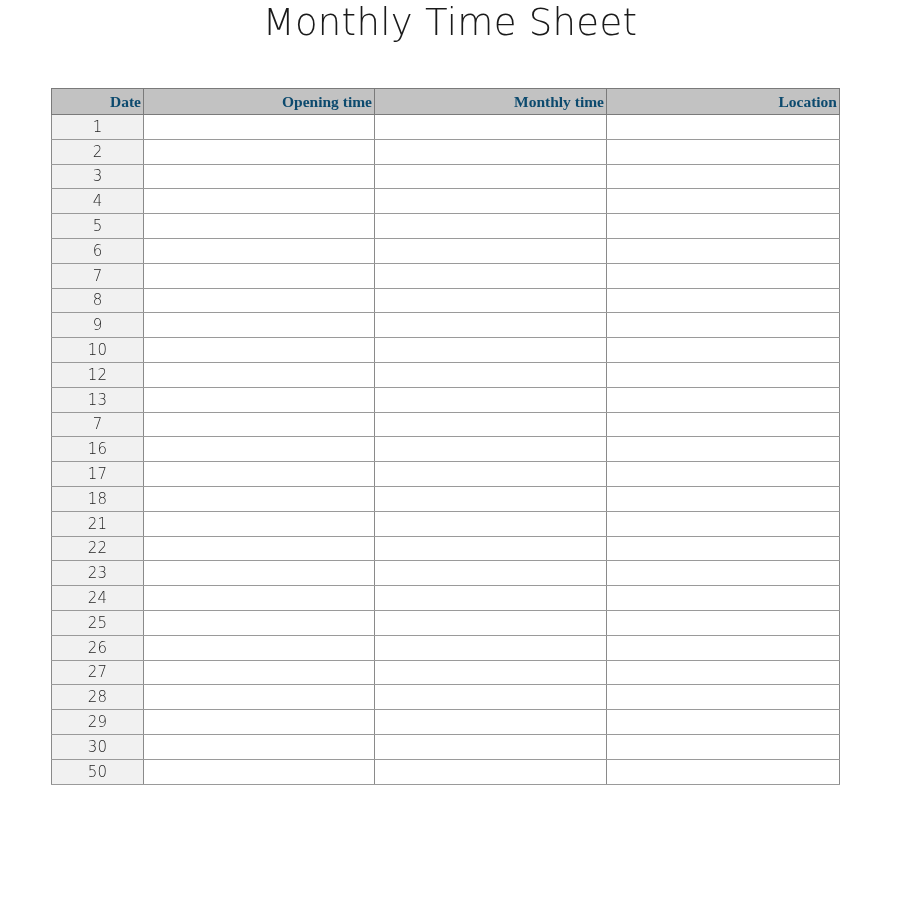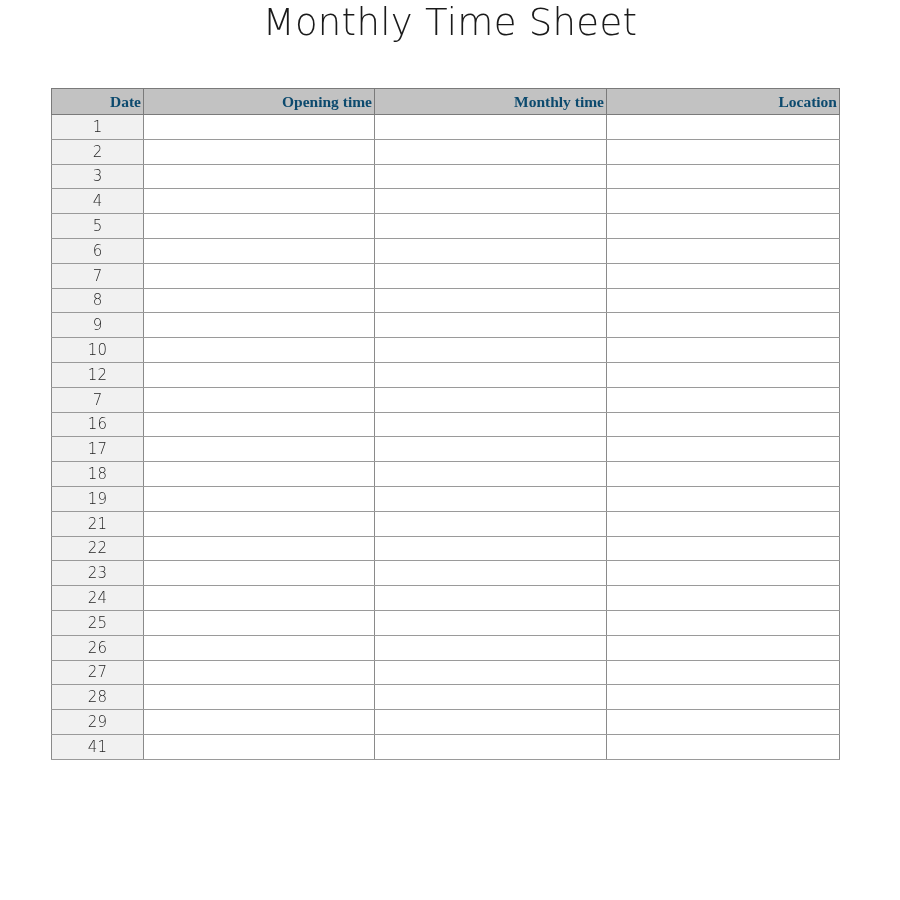--- a/index.html
+++ b/index.html
@@ -188,20 +188,26 @@
             <td class="entry-cell"></td>
             <td class="entry-cell"></td>
           </tr>
           <tr>
             <td class="date-cell">12</td>
             <td class="entry-cell"></td>
             <td class="entry-cell"></td>
             <td class="entry-cell"></td>
           </tr>
           <tr>
+            <td class="date-cell">13</td>
+            <td class="entry-cell"></td>
+            <td class="entry-cell"></td>
+            <td class="entry-cell"></td>
+          </tr>
+          <tr>
             <td class="date-cell">7</td>
             <td class="entry-cell"></td>
             <td class="entry-cell"></td>
             <td class="entry-cell"></td>
           </tr>
           <tr>
             <td class="date-cell">16</td>
             <td class="entry-cell"></td>
             <td class="entry-cell"></td>
             <td class="entry-cell"></td>
@@ -212,26 +218,20 @@
             <td class="entry-cell"></td>
             <td class="entry-cell"></td>
           </tr>
           <tr>
             <td class="date-cell">18</td>
             <td class="entry-cell"></td>
             <td class="entry-cell"></td>
             <td class="entry-cell"></td>
           </tr>
           <tr>
-            <td class="date-cell">19</td>
-            <td class="entry-cell"></td>
-            <td class="entry-cell"></td>
-            <td class="entry-cell"></td>
-          </tr>
-          <tr>
             <td class="date-cell">21</td>
             <td class="entry-cell"></td>
             <td class="entry-cell"></td>
             <td class="entry-cell"></td>
           </tr>
           <tr>
             <td class="date-cell">22</td>
             <td class="entry-cell"></td>
             <td class="entry-cell"></td>
             <td class="entry-cell"></td>
@@ -272,21 +272,27 @@
             <td class="entry-cell"></td>
             <td class="entry-cell"></td>
           </tr>
           <tr>
             <td class="date-cell">29</td>
             <td class="entry-cell"></td>
             <td class="entry-cell"></td>
             <td class="entry-cell"></td>
           </tr>
           <tr>
-            <td class="date-cell">41</td>
+            <td class="date-cell">30</td>
+            <td class="entry-cell"></td>
+            <td class="entry-cell"></td>
+            <td class="entry-cell"></td>
+          </tr>
+          <tr>
+            <td class="date-cell">50</td>
             <td class="entry-cell"></td>
             <td class="entry-cell"></td>
             <td class="entry-cell"></td>
           </tr>
         </tbody>
     </table>
   </div>
 
 </div>
 

